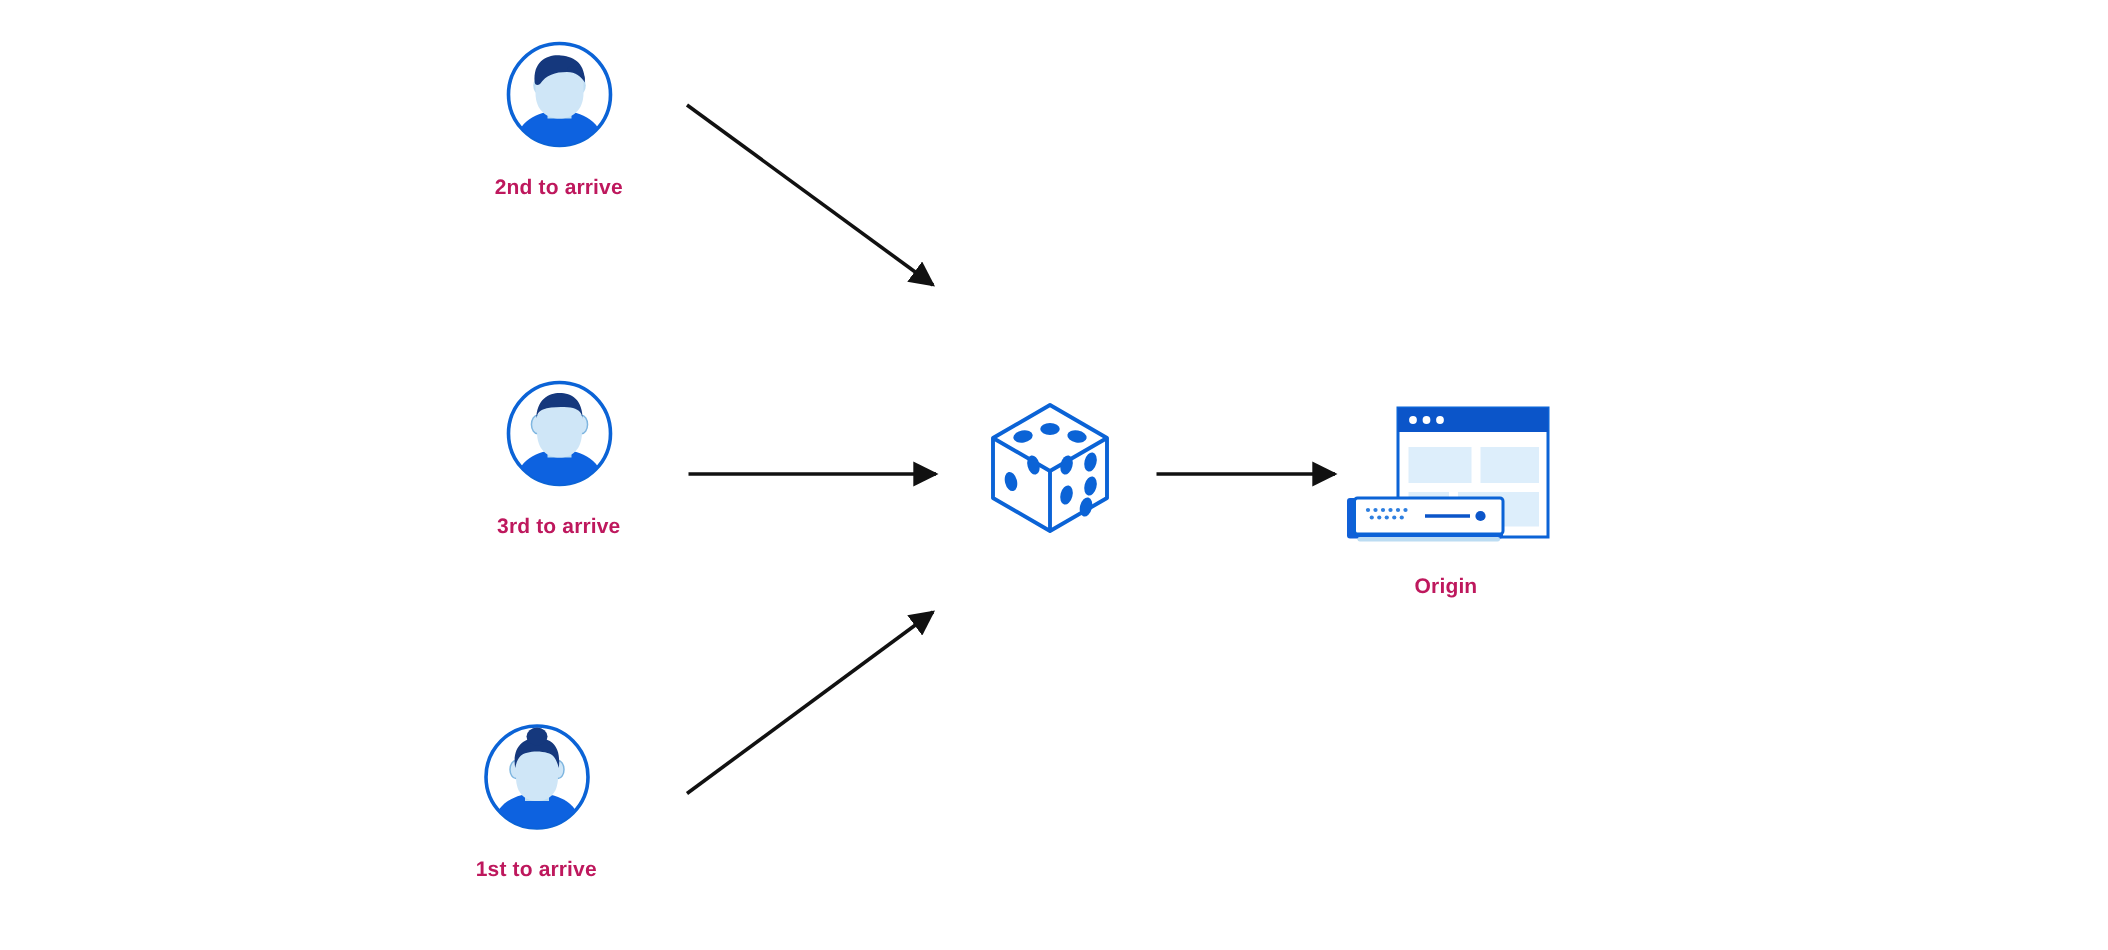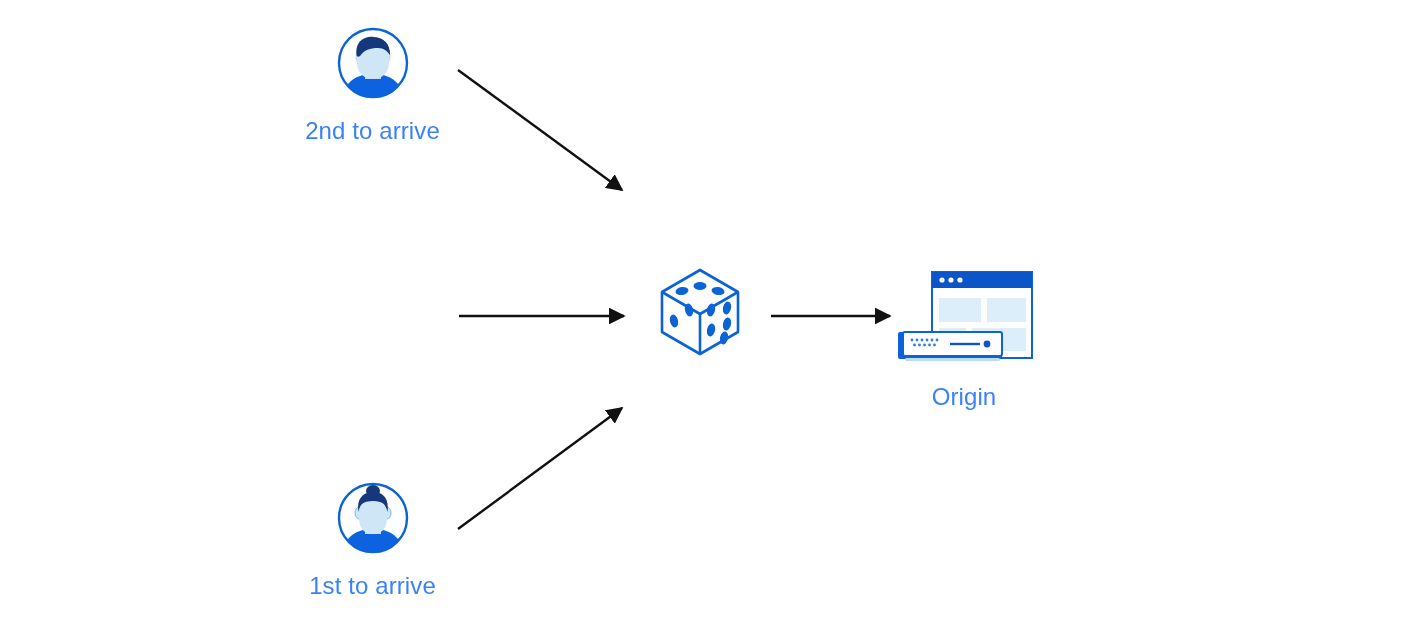--- a/index.html
+++ b/index.html
@@ -18,25 +18,25 @@
     background: #ffffff;
     overflow: hidden;
   }
   .node {
     position: absolute;
     display: flex;
     flex-direction: column;
     align-items: center;
   }
   .node-label {
-    font-size: 24px;
-    color: #3b82f6;
+    font-size: 14px;
+    color: #be185d;
     line-height: 1.25;
     white-space: nowrap;
-    font-weight: 400;
+    font-weight: 700;
     letter-spacing: 0.1px;
   }
   .avatar-wrap {
     width: 74px;
     height: 74px;
     margin-bottom: 16px;
   }
   .dice-wrap {
     width: 88px;
     height: 92px;
@@ -92,22 +92,43 @@
           <ellipse cx="50.5" cy="31" rx="4" ry="6" fill="#bcdcf2"></ellipse>
           <path d="M 21 28 C 21 14 52 13 53 28 L 53 36 C 53 48 45 53 37 53 C 29 53 21 48 21 36 Z" fill="#cfe6f7"></path>
           <path d="M 20.5 29 C 19 14 30 10 38 11 C 48 12 54 17 54 29 C 51 25 48 22 42 22 C 34 22 28 24 24 30 C 22.5 31 21 31 20.5 29 Z" fill="#15387d"></path>
           <path d="M 42 21 C 48 20 52 23 54 28 C 54 22 50 18 43 18 Z" fill="#15387d"></path>
         </g>
       </svg>
     </div>
     <div class="node-label">2nd to arrive</div>
   </div>
 
-
-  <div class="node" style="left:335px; top:481px; width:75px;">
+  <div class="node" style="left:335px; top:252px; width:75px;">
+    <div class="avatar-wrap">
+      <svg viewBox="0 0 74 74" width="74" height="74">
+        <defs>
+            <clipPath id="clipB">
+              <circle cx="37" cy="37" r="34"></circle>
+            </clipPath>
+          </defs>
+        <circle cx="37" cy="37" r="34" fill="#ffffff" stroke="#0b63d6" stroke-width="2.4"></circle>
+        <g clip-path="url(#clipB)">
+          <path d="M 6 74 C 8 56 20 48 37 48 C 54 48 66 56 68 74 Z" fill="#0d62e0"></path>
+          <path d="M 29 40 h 16 v 13 h -16 z" fill="#bcdcf2"></path>
+          <ellipse cx="22.5" cy="31" rx="4.2" ry="6.2" fill="#cfe6f7" stroke="#7fb6e0" stroke-width="1"></ellipse>
+          <ellipse cx="51.5" cy="31" rx="4.2" ry="6.2" fill="#cfe6f7" stroke="#7fb6e0" stroke-width="1"></ellipse>
+          <path d="M 22 28 C 22 14 52 13 52 28 L 52 36 C 52 48 45 53 37 53 C 29 53 22 48 22 36 Z" fill="#cfe6f7"></path>
+          <path d="M 21.5 28 C 21.5 14 30 10 37 10 C 45 10 52.5 14 52.5 28 C 52.5 24 50 21 46 20 C 41 19 31 19 26 21 C 23 22 21.5 25 21.5 28 Z" fill="#15387d"></path>
+        </g>
+      </svg>
+    </div>
+    <div class="node-label">3rd to arrive</div>
+  </div>
+
+  <div class="node" style="left:320px; top:481px; width:75px;">
     <div class="avatar-wrap">
       <svg viewBox="0 0 74 74" width="74" height="74">
         <defs>
             <clipPath id="clipC">
               <circle cx="37" cy="37" r="34"></circle>
             </clipPath>
           </defs>
         <circle cx="37" cy="37" r="34" fill="#ffffff" stroke="#0b63d6" stroke-width="2.4"></circle>
         <g clip-path="url(#clipC)">
           <path d="M 6 74 C 8 56 20 48 37 48 C 54 48 66 56 68 74 Z" fill="#0d62e0"></path>

